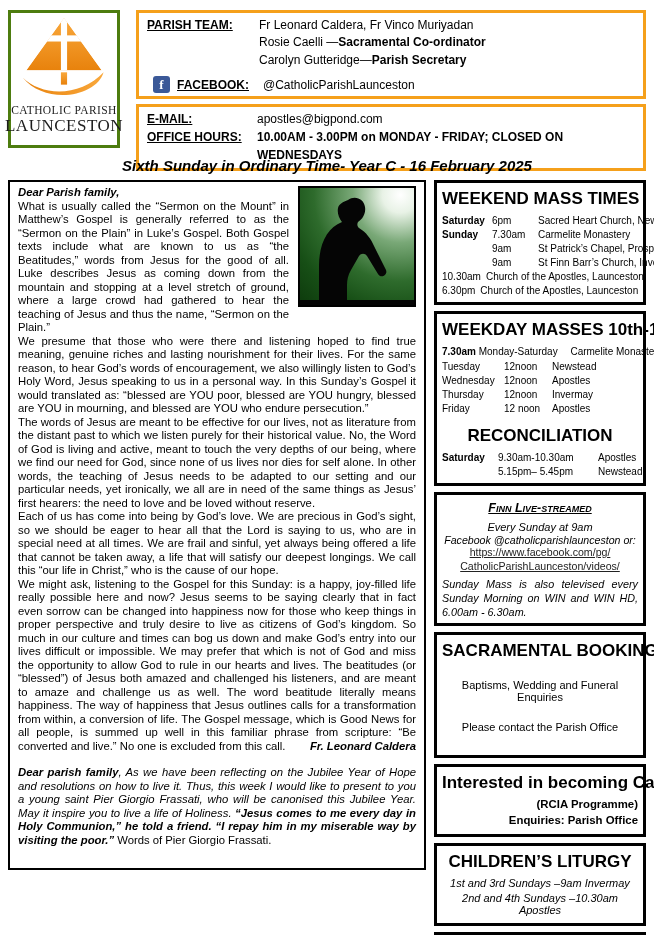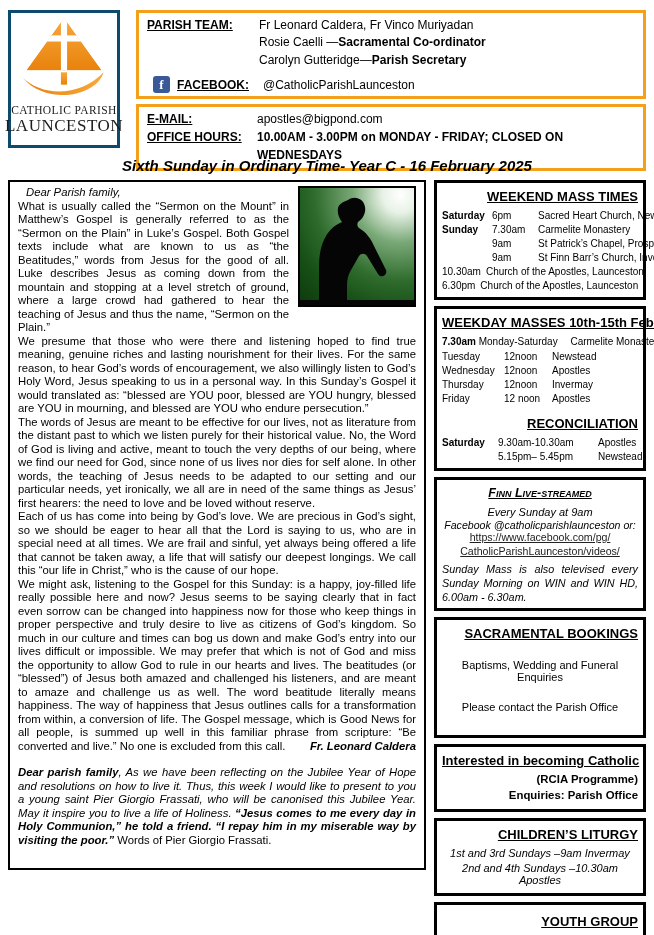--- a/index.html
+++ b/index.html
@@ -1,21 +1,21 @@
 <!DOCTYPE html>
 <html><head>
 <meta charset="utf-8">
 <style>
   html,body{margin:0;padding:0;background:#ffffff;}
   body{width:654px;height:935px;font-family:"Liberation Sans",sans-serif;color:#000;}
   .page{position:relative;width:654px;height:935px;box-sizing:border-box;padding:10px 6px 4px 6px;overflow:hidden;}
 
   
   .header{display:flex;gap:16px;height:140px;margin:0 2px;}
-  .logo-box{width:112px;height:138px;border:3px solid #0c4a6e;box-sizing:border-box;background:#fff;
+  .logo-box{width:112px;height:138px;border:3px solid #4d7c0f;box-sizing:border-box;background:#fff;
             display:flex;flex-direction:column;align-items:center;padding-top:3px;}
   .logo-art{width:100px;height:88px;}
   .logo-text{font-family:"Liberation Serif",serif;text-align:center;color:#1d1d1d;line-height:1.02;margin-top:1px;}
   .logo-l1{font-size:11.5px;letter-spacing:.4px;}
   .logo-l2{font-size:17px;letter-spacing:.5px;}
   .header-right{flex:1;display:flex;flex-direction:column;gap:5px;min-width:0;}
   .obox{border:3px solid #F5A01B;box-sizing:border-box;background:#fff;}
   .team-box{flex:1;padding:4px 8px 3px 8px;}
   .office-box{padding:3px 8px 4px 8px;}
   .trow{display:flex;font-size:12px;line-height:1.45;}
@@ -35,36 +35,36 @@
   .phone-val{font-weight:bold;}
 
   
   .page-title{text-align:center;font-weight:bold;font-style:italic;font-size:15px;margin:7px 0 6px 0;}
 
   
   .main{display:flex;gap:8px;align-items:flex-start;margin:0 2px;}
   .letter-box{width:424px;height:690px;border:2px solid #000;box-sizing:border-box;padding:4px 8px 4px 8px;
               font-size:11.3px;line-height:13.5px;text-align:justify;overflow:hidden;}
   .letter-box p{margin:0;}
-  .salutation{font-weight:normal;font-style:italic;margin-left:8px;}
+  .salutation{font-weight:bold;font-style:italic;}
   .letter-img{float:right;width:118px;height:121px;border:2px solid #000;box-sizing:border-box;
               margin:0 0 4px 9px;position:relative;overflow:hidden;
               background:radial-gradient(circle at 88% 6%, #ffffff 0%, #e8f2e6 12%, #79a877 32%, #2e6b2c 58%, #174f16 78%, #0d3a0c 100%);}
   .letter-img svg{position:absolute;left:-4px;bottom:-2px;}
   .sig{float:right;font-weight:bold;font-style:italic;}
   .vgap{height:13px;}
   .p6{font-style:italic;}
   .p6 .lead{font-weight:bold;}
   .p6 .quote{font-weight:bold;}
   .p6 .plain{font-style:normal;}
 
   
   .sidebar{width:212px;flex:none;display:flex;flex-direction:column;gap:6px;}
   .sbox{border:3px solid #000;box-sizing:border-box;background:#fff;padding:4px 5px;}
-  .sbox-title{text-align:right;font-weight:bold;text-decoration:underline;font-size:13px;margin:2px 0 5px 0;white-space:nowrap;}
+  .sbox-title{text-align:center;font-weight:bold;font-size:17px;margin:2px 0 5px 0;white-space:nowrap;}
   .mt-row,.wk-row,.rc-row{font-size:10px;line-height:14px;white-space:nowrap;}
   .mt-day{display:inline-block;width:50px;font-weight:bold;}
   .mt-time{display:inline-block;width:46px;}
   .mt-row.ind{padding-left:50px;}
   .mt-row.rt{text-align:right;padding-right:1px;}
   .wk-first{font-size:10px;line-height:14px;white-space:nowrap;margin-bottom:1px;}
   .wk-first .wt{font-weight:bold;}
   .wk-first .wmid{margin-right:10px;}
   .wk-day{display:inline-block;width:62px;}
   .wk-time{display:inline-block;width:48px;}

